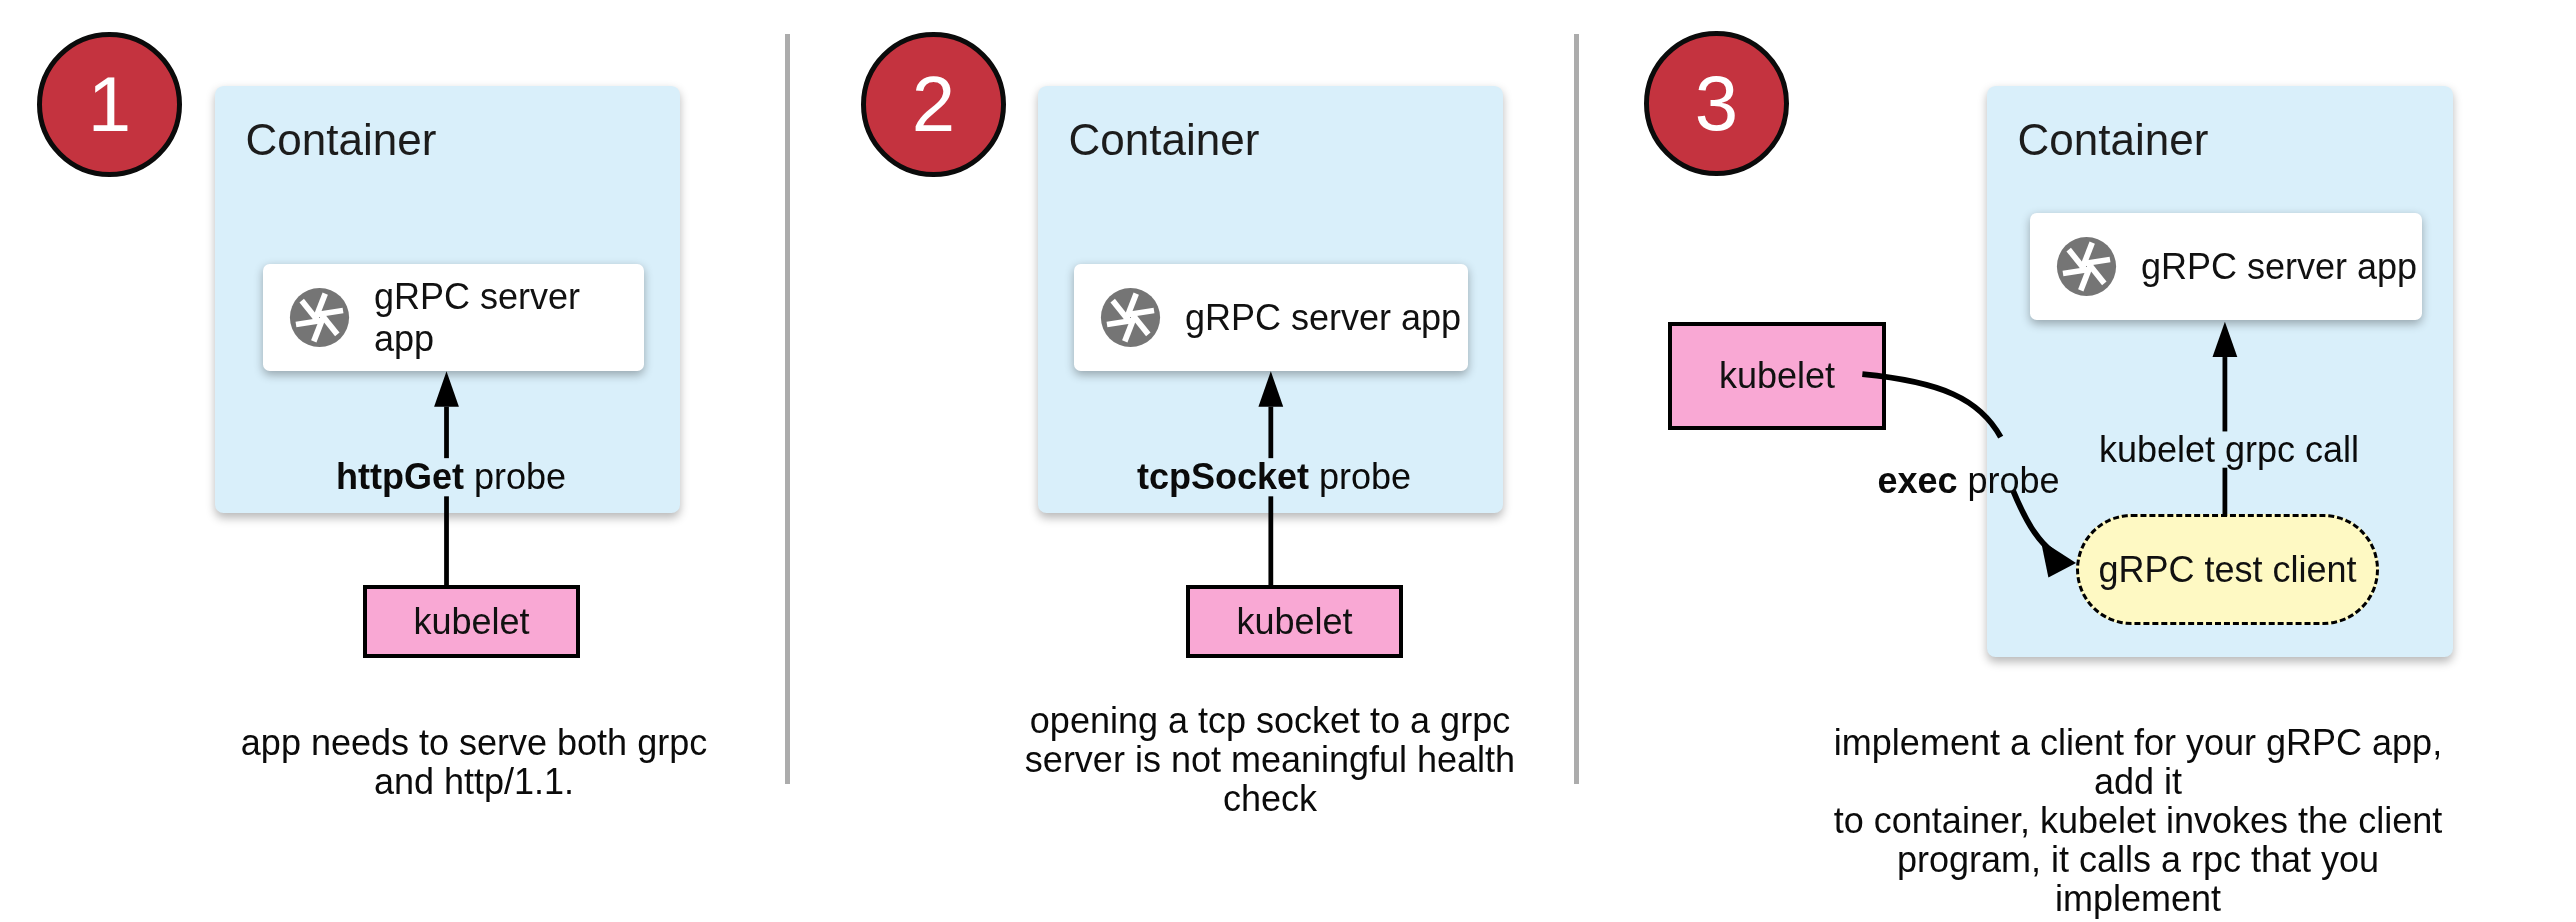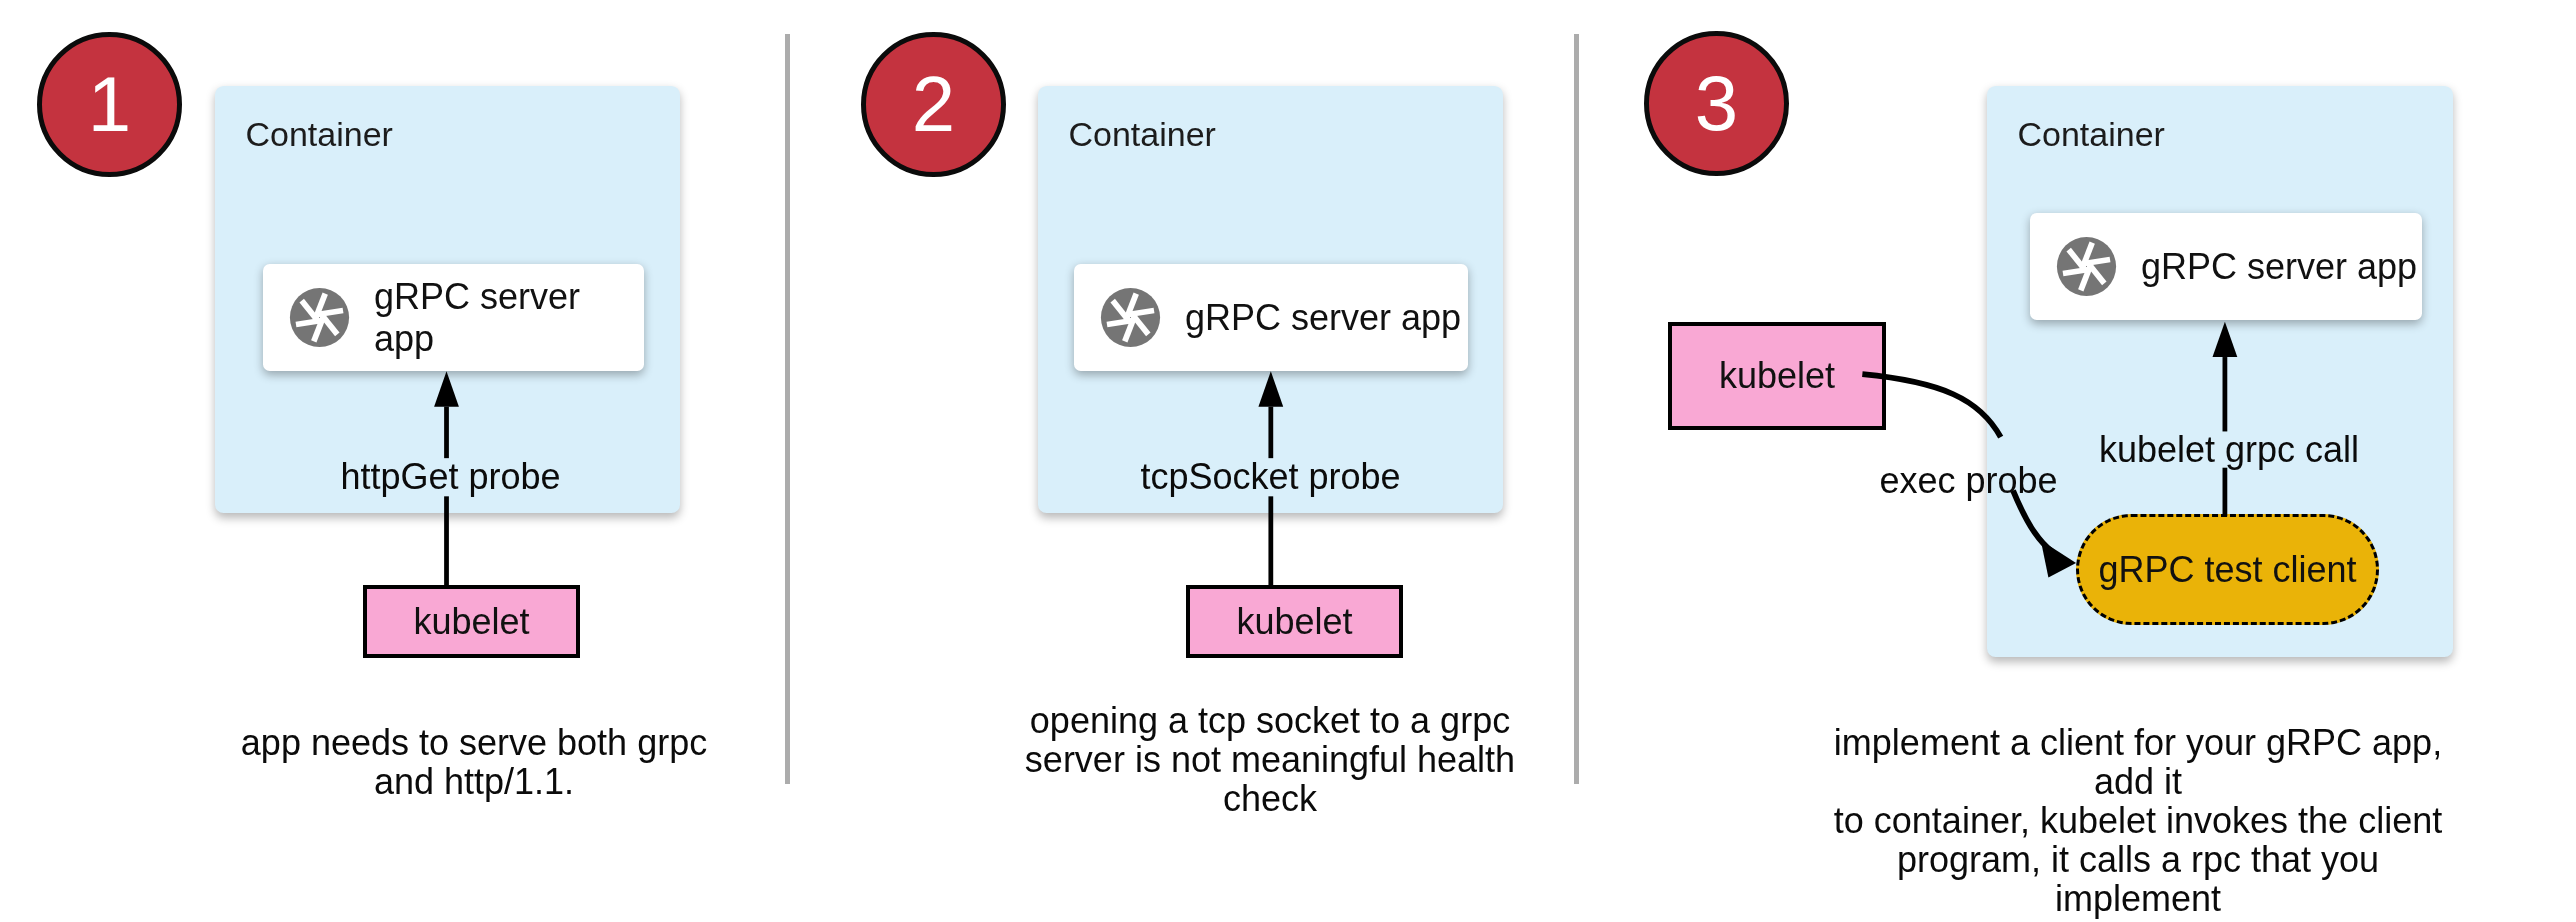--- a/index.html
+++ b/index.html
@@ -11,46 +11,46 @@
     position:absolute;width:145px;height:145px;border-radius:50%;
     background:#c4333f;border:5.7px solid #0b0b0b;box-sizing:border-box;
     display:flex;align-items:center;justify-content:center;
   }
   .badge .num{color:#ffffff;font-size:78px;line-height:1;}
   .container-box{
     position:absolute;background:#d9effa;border-radius:8.6px;
     box-shadow:0 4.8px 9.5px rgba(0,0,0,0.28);
   }
   .container-label{
-    position:absolute;left:30.5px;top:29px;font-size:34px;color:#1c1c1c;
+    position:absolute;left:30.5px;top:29px;font-size:44px;color:#1c1c1c;
   }
   .app-box{
     position:absolute;background:#ffffff;border-radius:6.7px;
     box-shadow:0 3.8px 9.5px rgba(0,0,0,0.30);
     display:flex;align-items:center;gap:23px;padding-left:25px;box-sizing:border-box;
     z-index:2;
   }
   .app-box .lbl{font-size:36px;color:#111;}
   .kubelet-box{
     position:absolute;background:#f9a8d4;border:4.8px solid #000;box-sizing:border-box;
     display:flex;align-items:center;justify-content:center;z-index:2;margin-left:24px;
   }
   .kubelet-box .lbl{font-size:36px;}
   .probe-label{
     position:absolute;font-size:36px;text-align:center;z-index:6;color:#0b0b0b;white-space:nowrap;
   }
-  .probe-label b{font-weight:normal;}
+  .probe-label b{font-weight:bold;}
   .caption{
     position:absolute;font-size:36px;line-height:39px;text-align:center;color:#0b0b0b;z-index:3;
   }
   .divider{
     position:absolute;top:34px;height:750px;width:4.8px;background:#acacac;
   }
   .test-client{
-    position:absolute;background:#eab308;border:3.8px dashed #000;border-radius:57px;
+    position:absolute;background:#fef9c3;border:3.8px dashed #000;border-radius:57px;
     box-sizing:border-box;display:flex;align-items:center;justify-content:center;z-index:2;
   }
   .test-client .lbl{font-size:36px;}
   .grpc-call-label{
     position:absolute;font-size:36px;text-align:center;z-index:6;color:#0b0b0b;white-space:nowrap;
   }
   .arrows{
     position:absolute;left:0;top:0;z-index:5;pointer-events:none;
   }
   .icon-wrap{width:63px;height:63px;flex:0 0 63px;}

